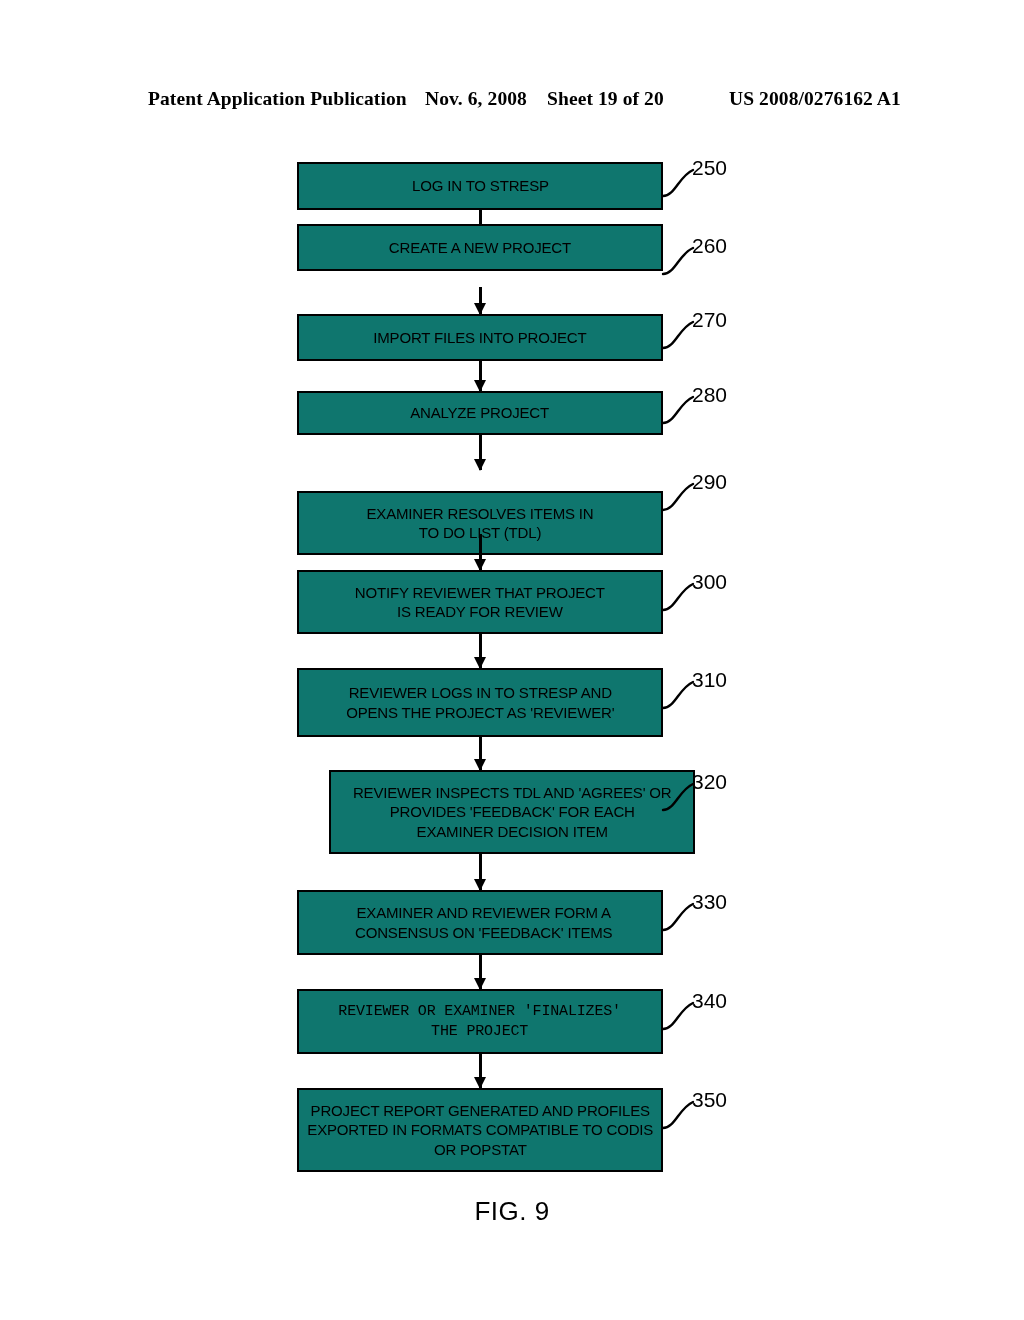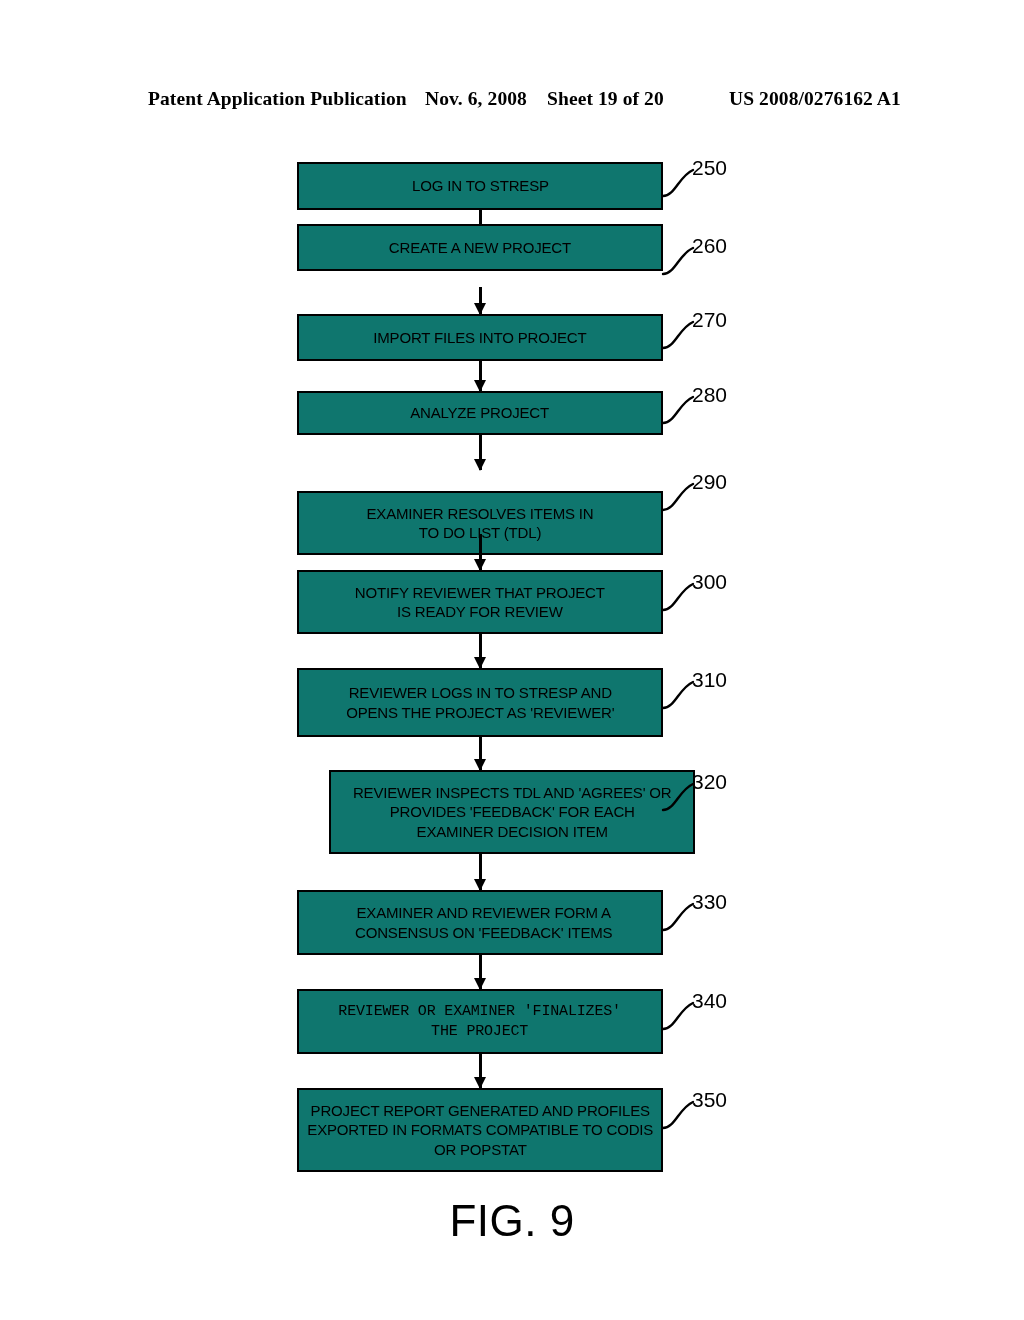--- a/index.html
+++ b/index.html
@@ -112,21 +112,21 @@
   }
 
   
   #fig-caption {
     position: absolute;
     left: 0;
     top: 1196px;
     width: 1024px;
     text-align: center;
     font-family: "Liberation Sans", sans-serif;
-    font-size: 44px;
+    font-size: 26px;
     letter-spacing: 0.5px;
   }
 </style>
 </head>
 <body>
 
 <div id="page-header">
   <span class="hdr-cell hdr-pub">Patent Application Publication</span>
   <span class="hdr-cell hdr-date">Nov. 6, 2008</span>
   <span class="hdr-cell hdr-sheet">Sheet 19 of 20</span>

